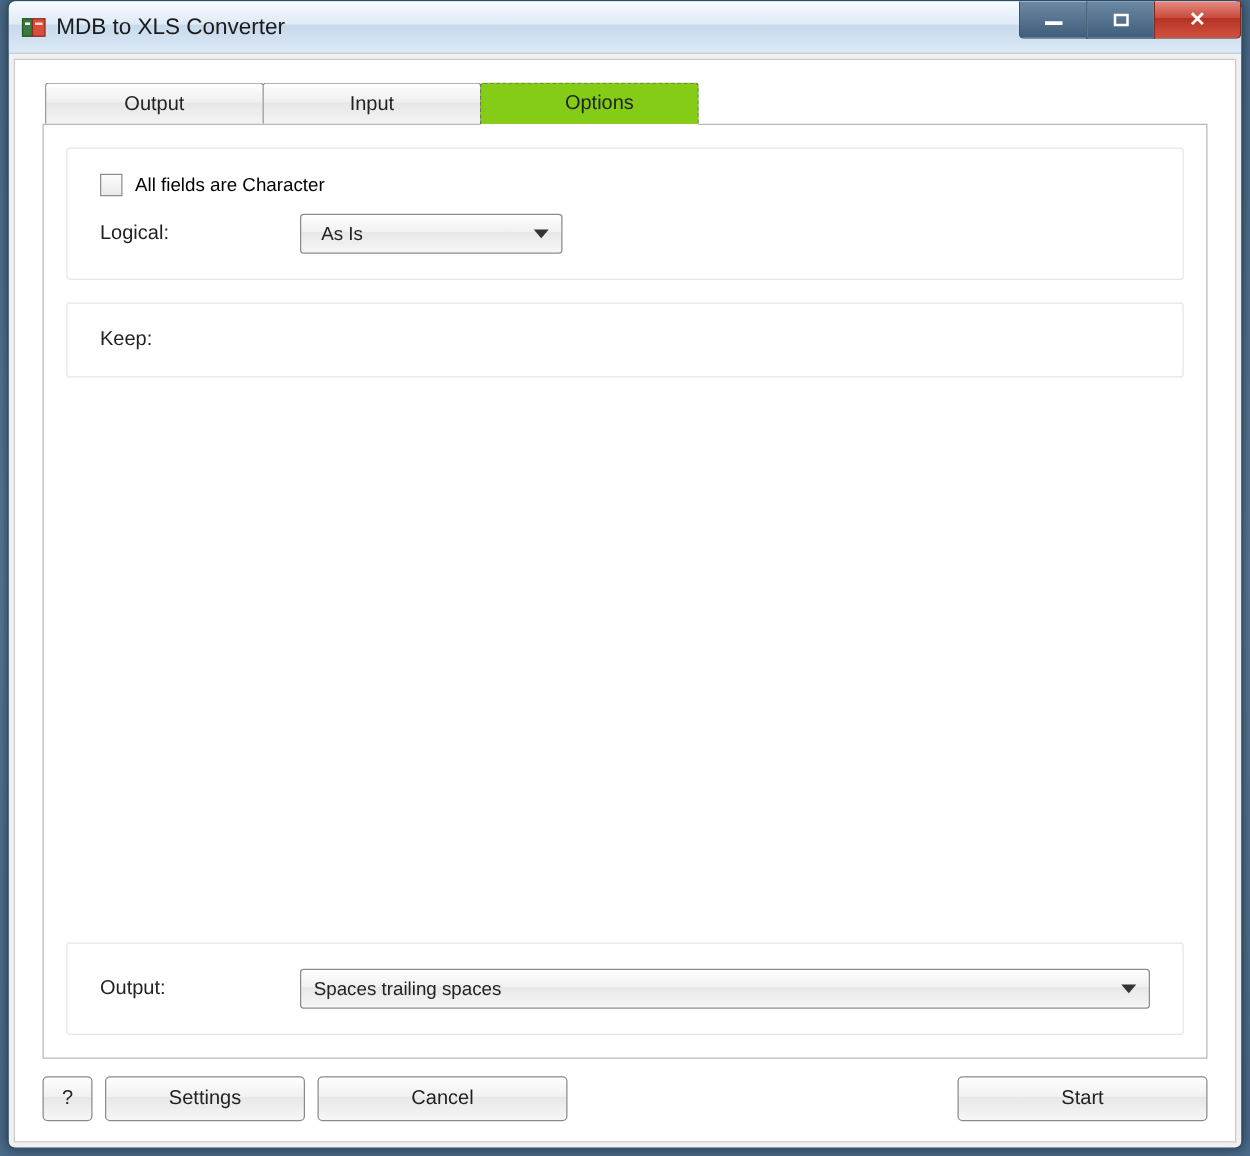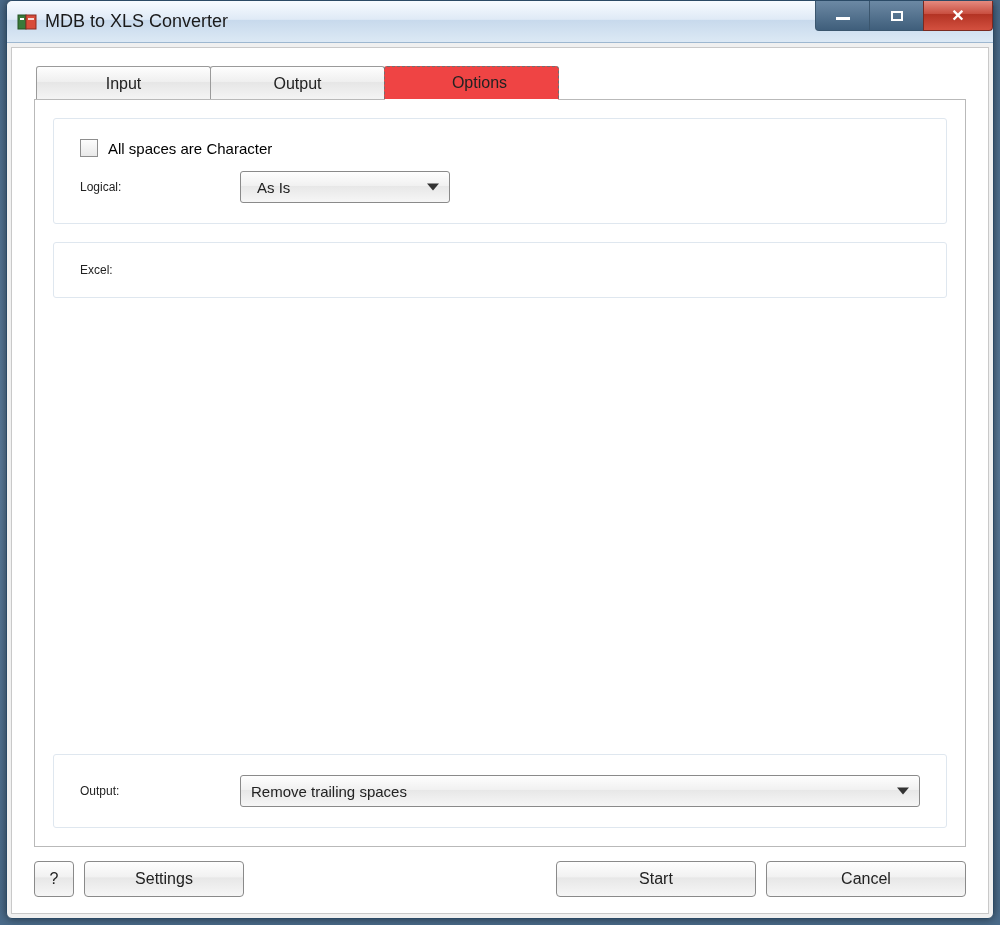--- a/index.html
+++ b/index.html
@@ -77,21 +77,21 @@
     width:175px; height:34px;
     border:1px solid #9a9a9a;
     border-bottom:none;
     background: linear-gradient(180deg,#fefefe 0%, #efefef 45%, #e6e6e6 46%, #f5f5f5 100%);
     display:flex; align-items:center; justify-content:center;
     font-size:16px; color:#222;
     margin-right:-1px;
     border-top-left-radius:3px; border-top-right-radius:3px;
   }
   .tab.active {
-    background:#ef4444;
+    background:#84cc16;
     border:1px dashed #707070;
     border-bottom:1px solid #fff;
     z-index:2;
     padding-left:16px;
   }
   .tabpage {
     border:1px solid #b9b9b9;
     margin-top:-1px;
     flex:1;
     background:#fff;
@@ -108,21 +108,21 @@
     background:#fff;
   }
   .groupbox.last { margin-top:auto; margin-bottom:0; }
 
   .row {
     display:flex; align-items:center;
     margin-bottom:14px;
   }
   .row:last-child { margin-bottom:0; }
   .row .label {
-    width:160px; color:#222; font-size:12px;
+    width:160px; color:#222; font-size:16px;
   }
 
   .checkbox {
     width:18px; height:18px;
     border:1px solid #8e8e8e;
     background: linear-gradient(180deg,#fdfdfd,#e9e9e9);
     margin-right:10px;
     flex-shrink:0;
   }
 
@@ -199,60 +199,60 @@
         </div>
       <div class="win-btn close">
           <span class="x"></span>
         </div>
     </div>
   </div>
 
   <div class="client">
 
     <div class="tabstrip">
+      <div class="tab">Output</div>
       <div class="tab">Input</div>
-      <div class="tab">Output</div>
       <div class="tab active">Options</div>
     </div>
 
     <div class="tabpage">
 
       <div class="groupbox">
         <div class="row">
           <span class="checkbox"></span>
-          <span>All spaces are Character</span>
+          <span>All fields are Character</span>
         </div>
         <div class="row">
           <span class="label">Logical:</span>
           <div class="combo small">
             <span>As Is</span>
             <span class="arrow"></span>
           </div>
         </div>
       </div>
 
       <div class="groupbox">
         <div class="row">
-          <span class="label" style="width:190px">Excel:</span>
+          <span class="label" style="width:190px">Keep:</span>
         </div>
       </div>
 
       <div class="groupbox last">
         <div class="row">
           <span class="label">Output:</span>
           <div class="combo wide">
-            <span>Remove trailing spaces</span>
+            <span>Spaces trailing spaces</span>
             <span class="arrow"></span>
           </div>
         </div>
       </div>
 
     </div>
 
     <div class="bottom-bar">
       <div class="btn help">?</div>
       <div class="btn settings">Settings</div>
+      <div class="btn cancel">Cancel</div>
       <div class="btn start">Start</div>
-      <div class="btn cancel">Cancel</div>
     </div>
 
   </div>
 </div>
 
 </body></html>

